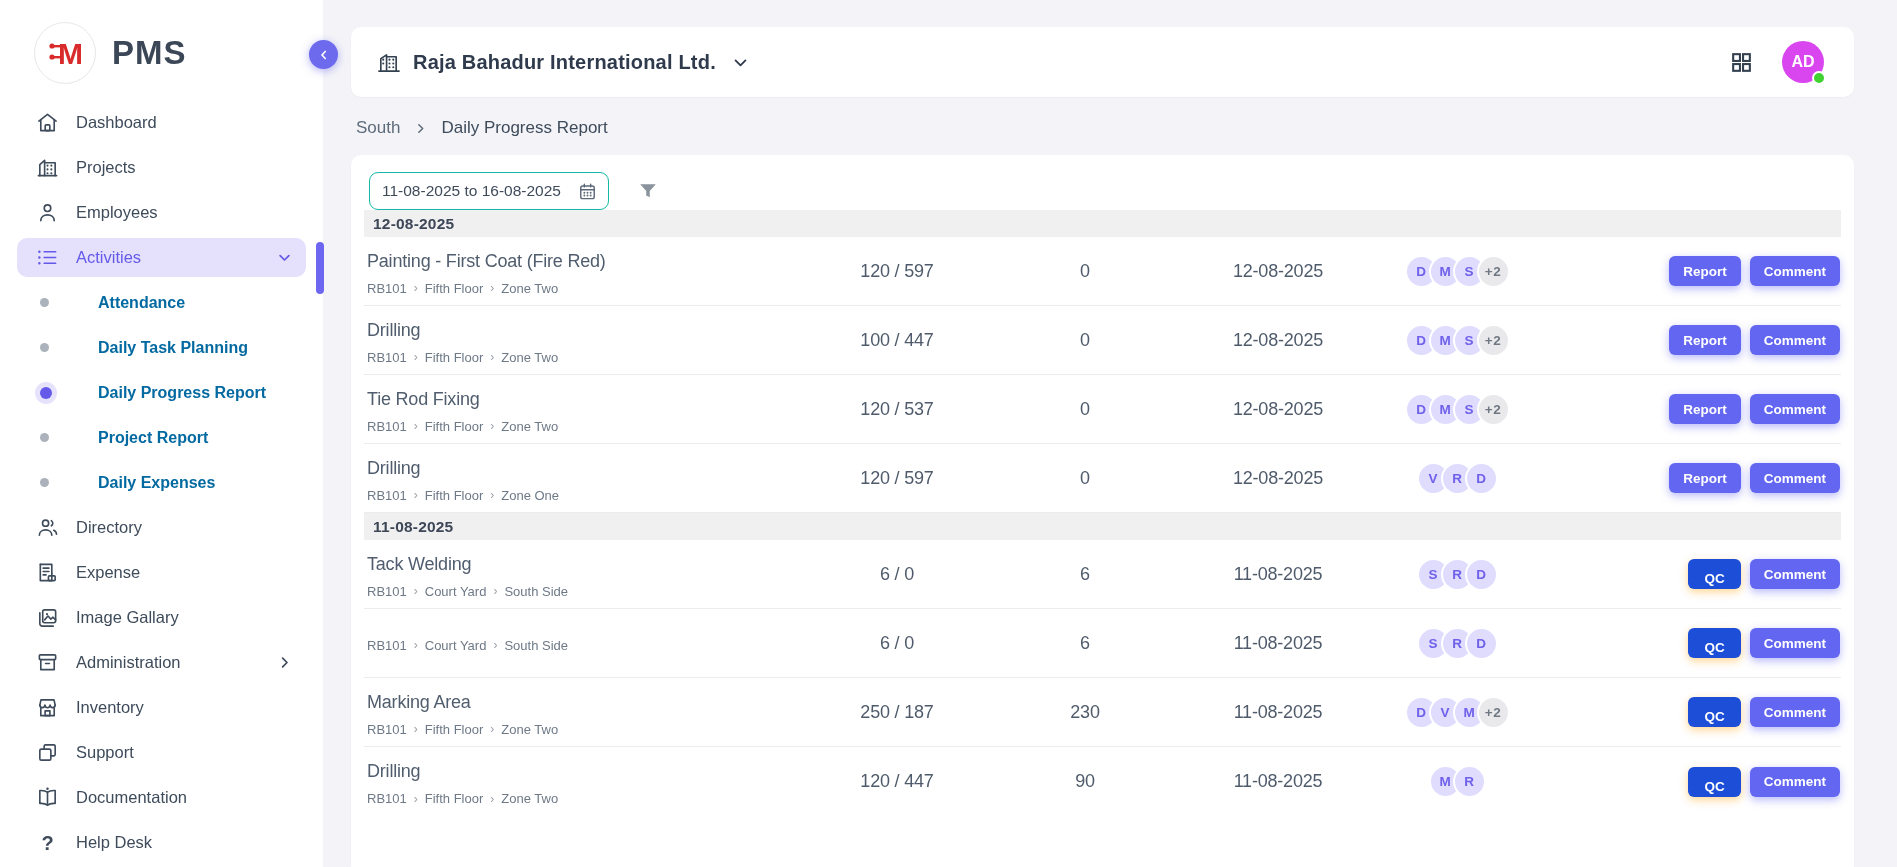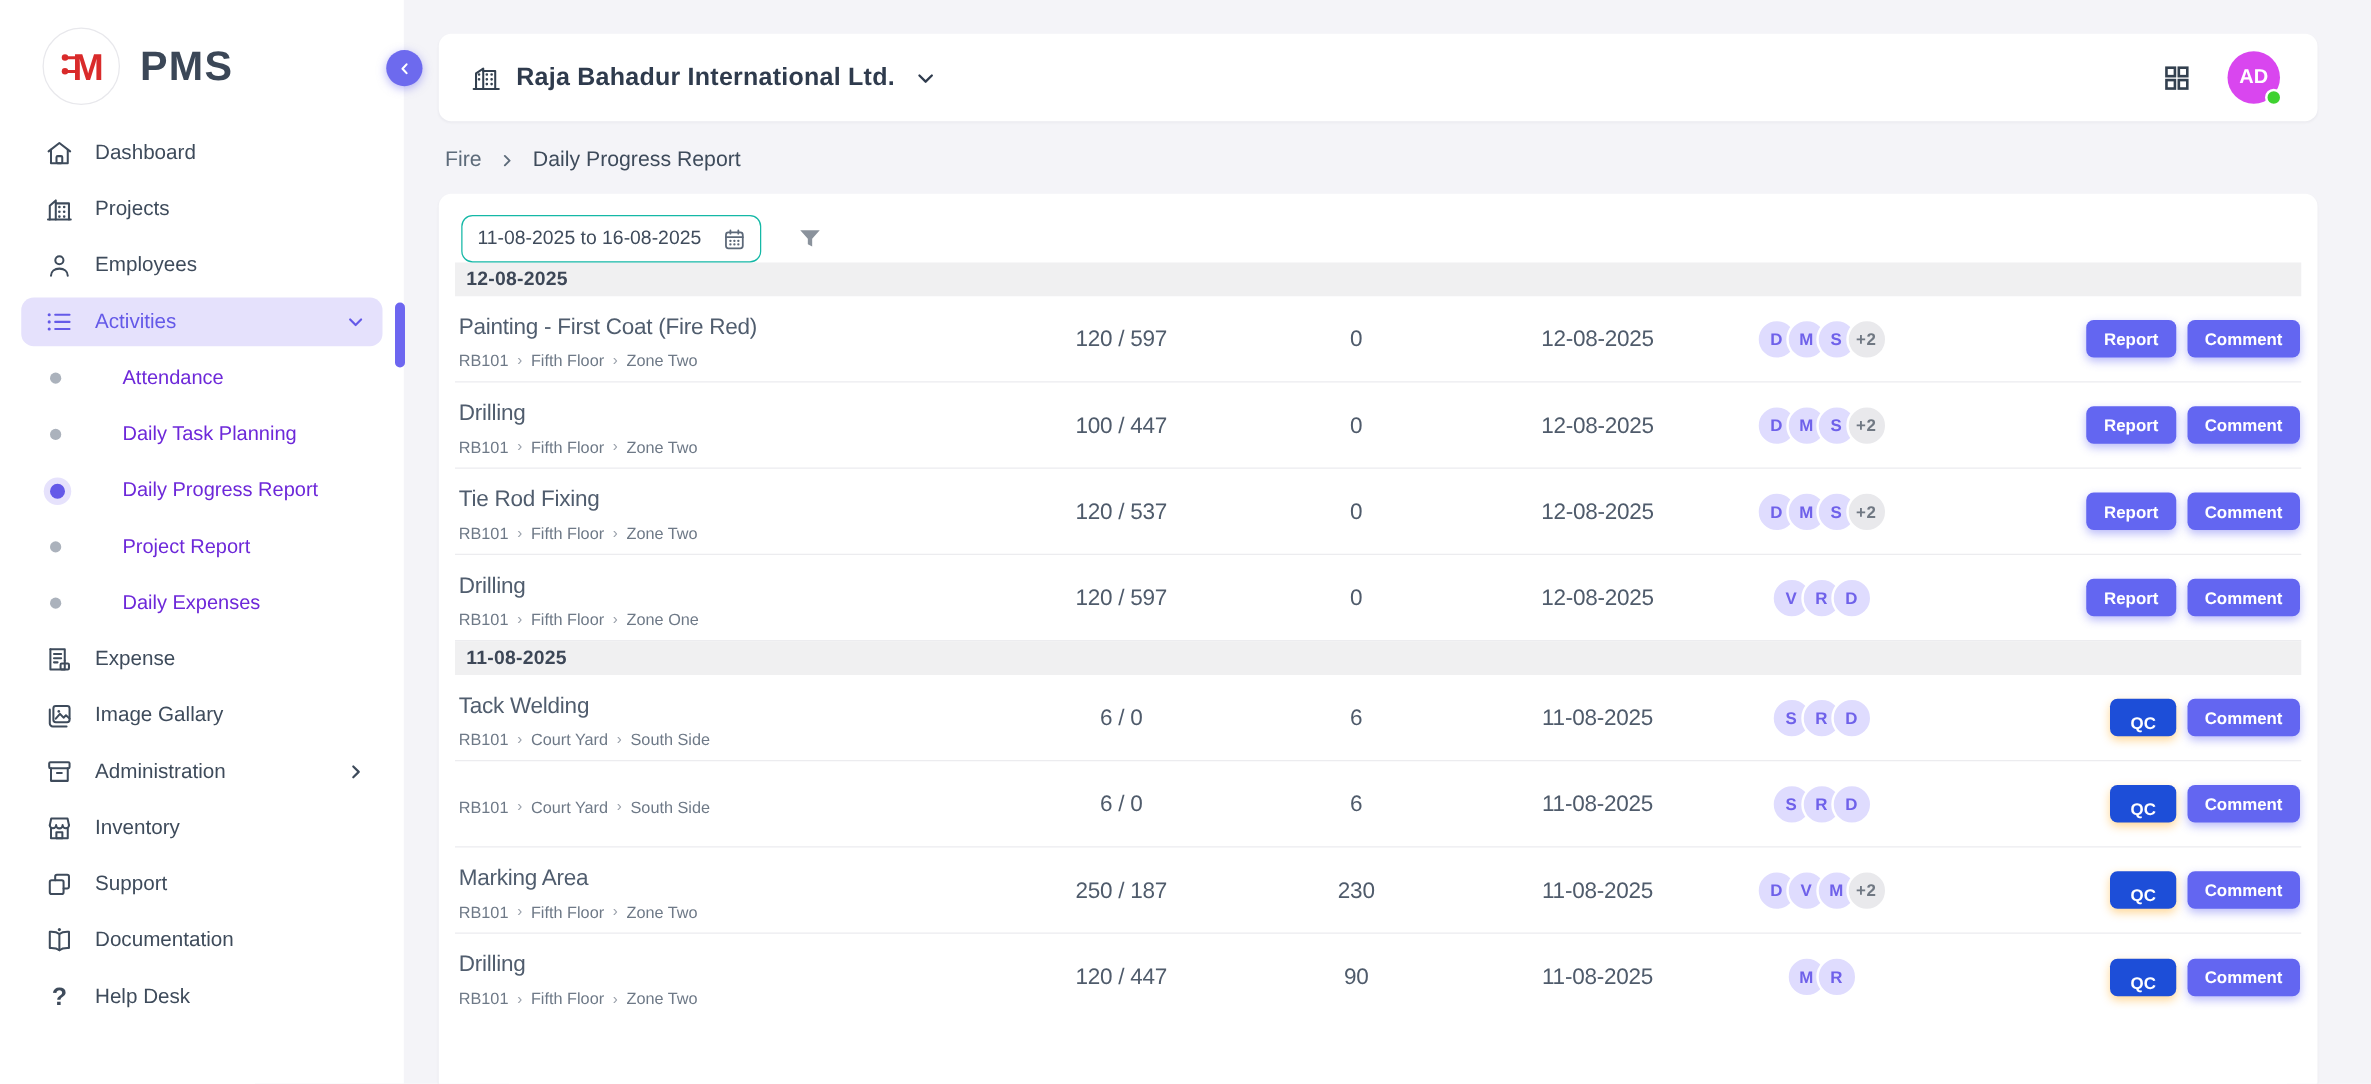--- a/index.html
+++ b/index.html
@@ -20,21 +20,21 @@
   .nav-item .inner { flex:1; display:flex; align-items:center; height:39px; border-radius:10px; padding:0 14px 0 19px; }
   .nav-item .nico { width:23px; height:23px; margin-right:17px; color:#3E4B5B; flex:none; display:flex; align-items:center; justify-content:center; }
   .nav-item .nlabel { font-size:16.5px; color:#3E4B5B; font-weight:500; flex:1; }
   .nav-item.active .inner { background:#E5E1FC; }
   .nav-item.active .nico, .nav-item.active .nlabel { color:#6459E8; }
   .nav-item .chev { color:#3E4B5B; display:flex; }
   .nav-item.active .chev { color:#6459E8; }
   .sub-item { height:45px; display:flex; align-items:center; padding-left:40px; cursor:pointer; }
   .sub-item .bullet { width:9px; height:9px; border-radius:50%; background:#ABB2BC; margin-right:49px; flex:none; }
   .sub-item.active .bullet { width:12px; height:12px; background:#6459E8; box-shadow:0 0 0 5px #E6E2FC; margin-right:46px; }
-  .sub-item .slabel { font-size:16px; color:#6d28d9; font-weight:400; }
+  .sub-item .slabel { font-size:16px; color:#0369a1; font-weight:700; }
   .accent-bar { position:absolute; left:316px; top:242px; width:8px; height:52px; border-radius:5px; background:#6D66F0; }
   .collapse-btn { position:absolute; left:309px; top:40px; width:29px; height:29px; border-radius:50%;
     background:#6D6AEE; border:none; color:#fff; z-index:5; cursor:pointer; display:flex; align-items:center; justify-content:center;
     box-shadow:0 2px 8px rgba(109,106,238,.5); }
 
   
   main { flex:1; position:relative; padding:27px 43px 0 28px; }
   .topbar { height:70px; background:#fff; border-radius:10px; box-shadow:0 1px 2px rgba(16,24,40,.04);
     display:flex; align-items:center; justify-content:space-between; padding:0 30px 0 26px; }
   .company { display:flex; align-items:center; gap:13px; cursor:pointer; }
@@ -166,20 +166,32 @@
           <span class="bullet"></span>
           <span class="slabel">Daily Progress Report</span>
         </div>
         <div class="sub-item">
           <span class="bullet"></span>
           <span class="slabel">Project Report</span>
         </div>
         <div class="sub-item">
           <span class="bullet"></span>
           <span class="slabel">Daily Expenses</span>
+        </div>
+        <div class="nav-item">
+          <div class="inner">
+            <span class="nico">
+              <svg width="23" height="23" viewBox="0 0 24 24" fill="none" stroke="currentColor" stroke-width="1.7" stroke-linecap="round" stroke-linejoin="round">
+                <circle cx="10" cy="7.5" r="3.2"></circle>
+                <path d="M3.5 20c0-3.5 2.9-5.5 6.5-5.5s6.5 2 6.5 5.5"></path>
+                <path d="M16 4.8a3.2 3.2 0 0 1 0 5.4M18.5 14.9c1.7.8 2.9 2.2 2.9 4.1"></path>
+              </svg>
+            </span>
+            <span class="nlabel">Directory</span>
+          </div>
         </div>
         <div class="nav-item">
           <div class="inner">
             <span class="nico">
               <svg width="23" height="23" viewBox="0 0 24 24" fill="none" stroke="currentColor" stroke-width="1.7" stroke-linecap="round" stroke-linejoin="round">
                 <path d="M4.5 3.5h12v9.5"></path>
                 <path d="M16.5 13v7.5h-12v-17"></path>
                 <path d="M7.5 7.5h6M7.5 11h6M7.5 14.5h3"></path>
                 <rect x="13" y="15.5" width="7" height="5" rx="1"></rect>
               </svg>
@@ -301,21 +313,21 @@
           </svg>
         </span>
         <div class="avatar">
           <span>AD</span>
           <i class="status-dot"></i>
         </div>
       </div>
     </header>
 
     <div class="breadcrumb">
-      <span class="bc-home">Fire</span>
+      <span class="bc-home">South</span>
       <span class="bc-sep">
         <svg width="13" height="13" viewBox="0 0 24 24" fill="none" stroke="currentColor" stroke-width="2.8" stroke-linecap="round" stroke-linejoin="round">
             <polyline points="9,5 16,12 9,19"></polyline>
           </svg>
       </span>
       <span class="bc-cur">Daily Progress Report</span>
     </div>
 
     <section class="content-card">
       <div class="filter-row">

